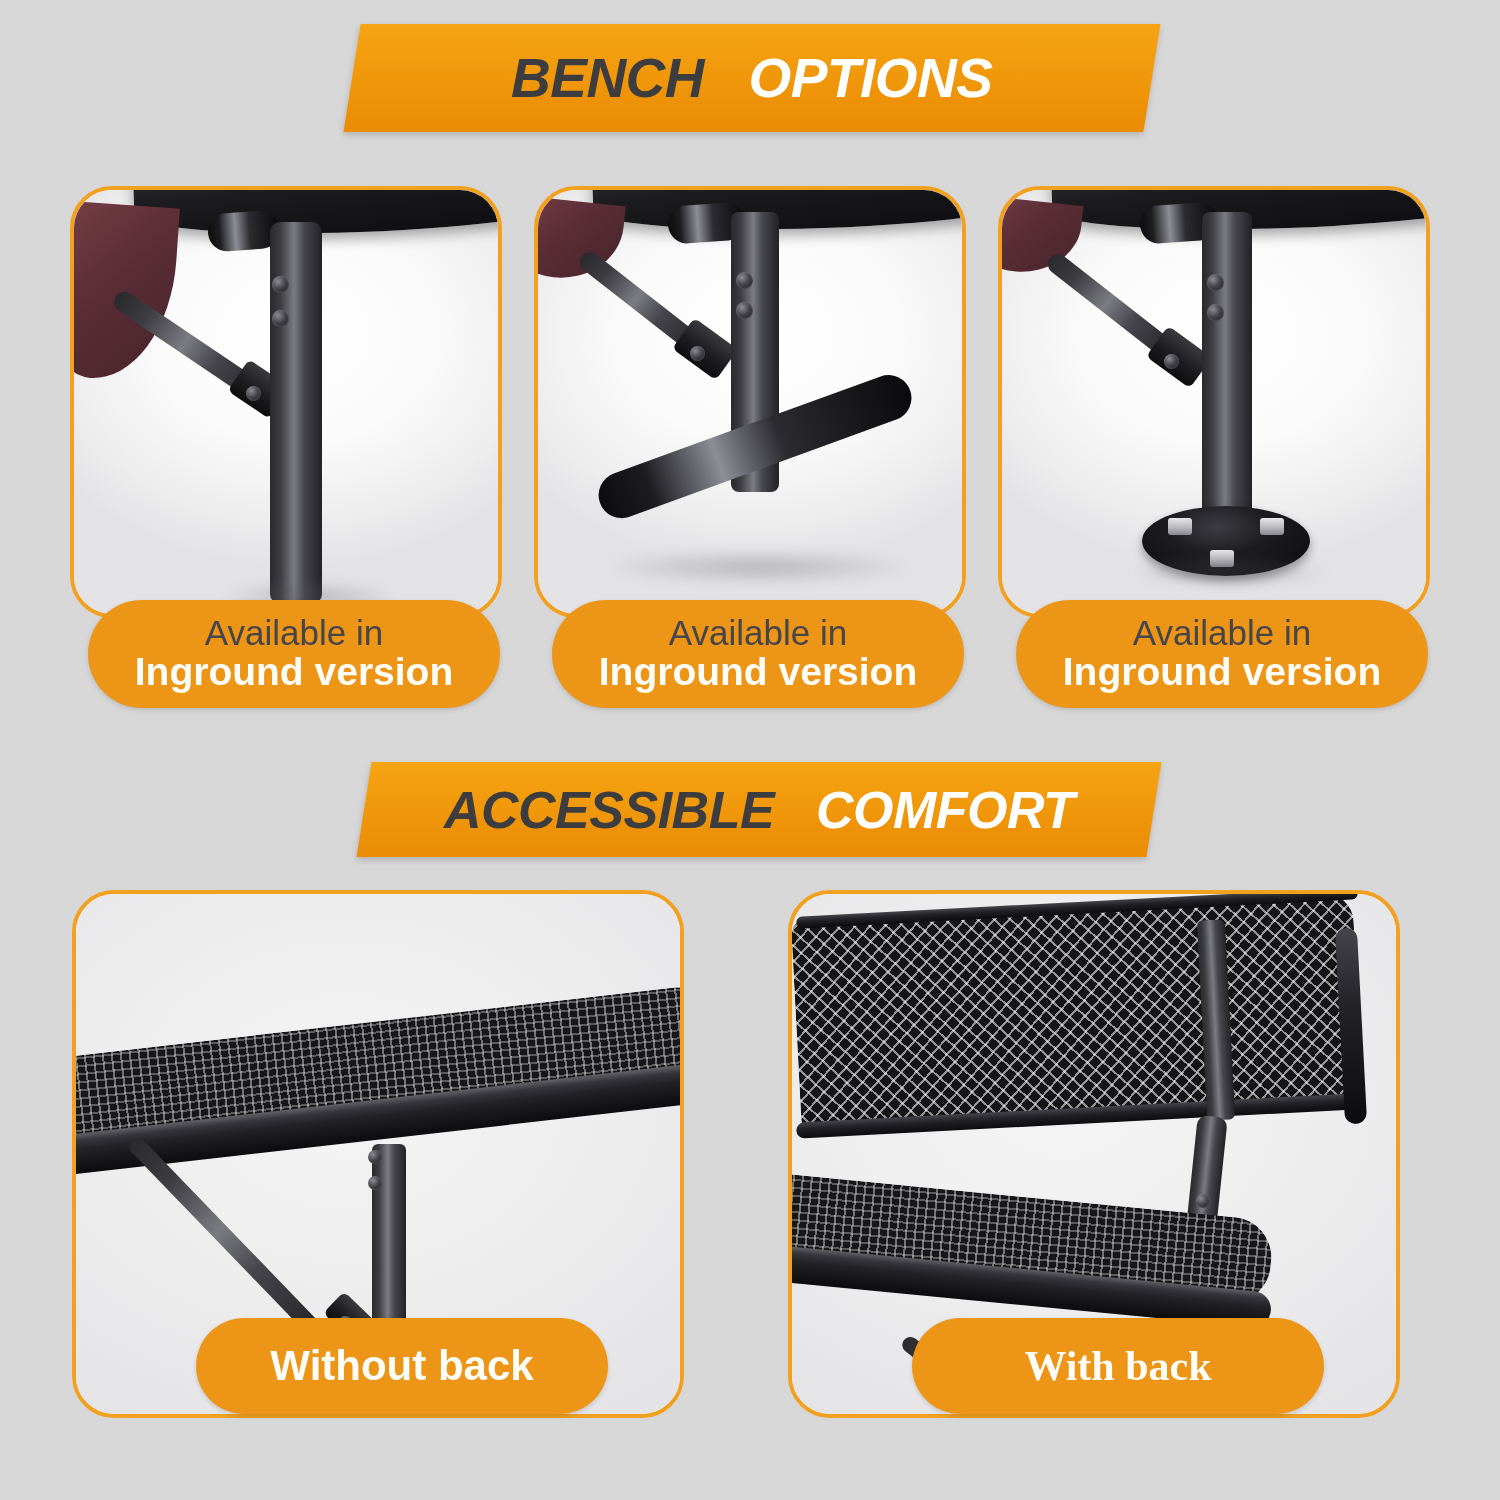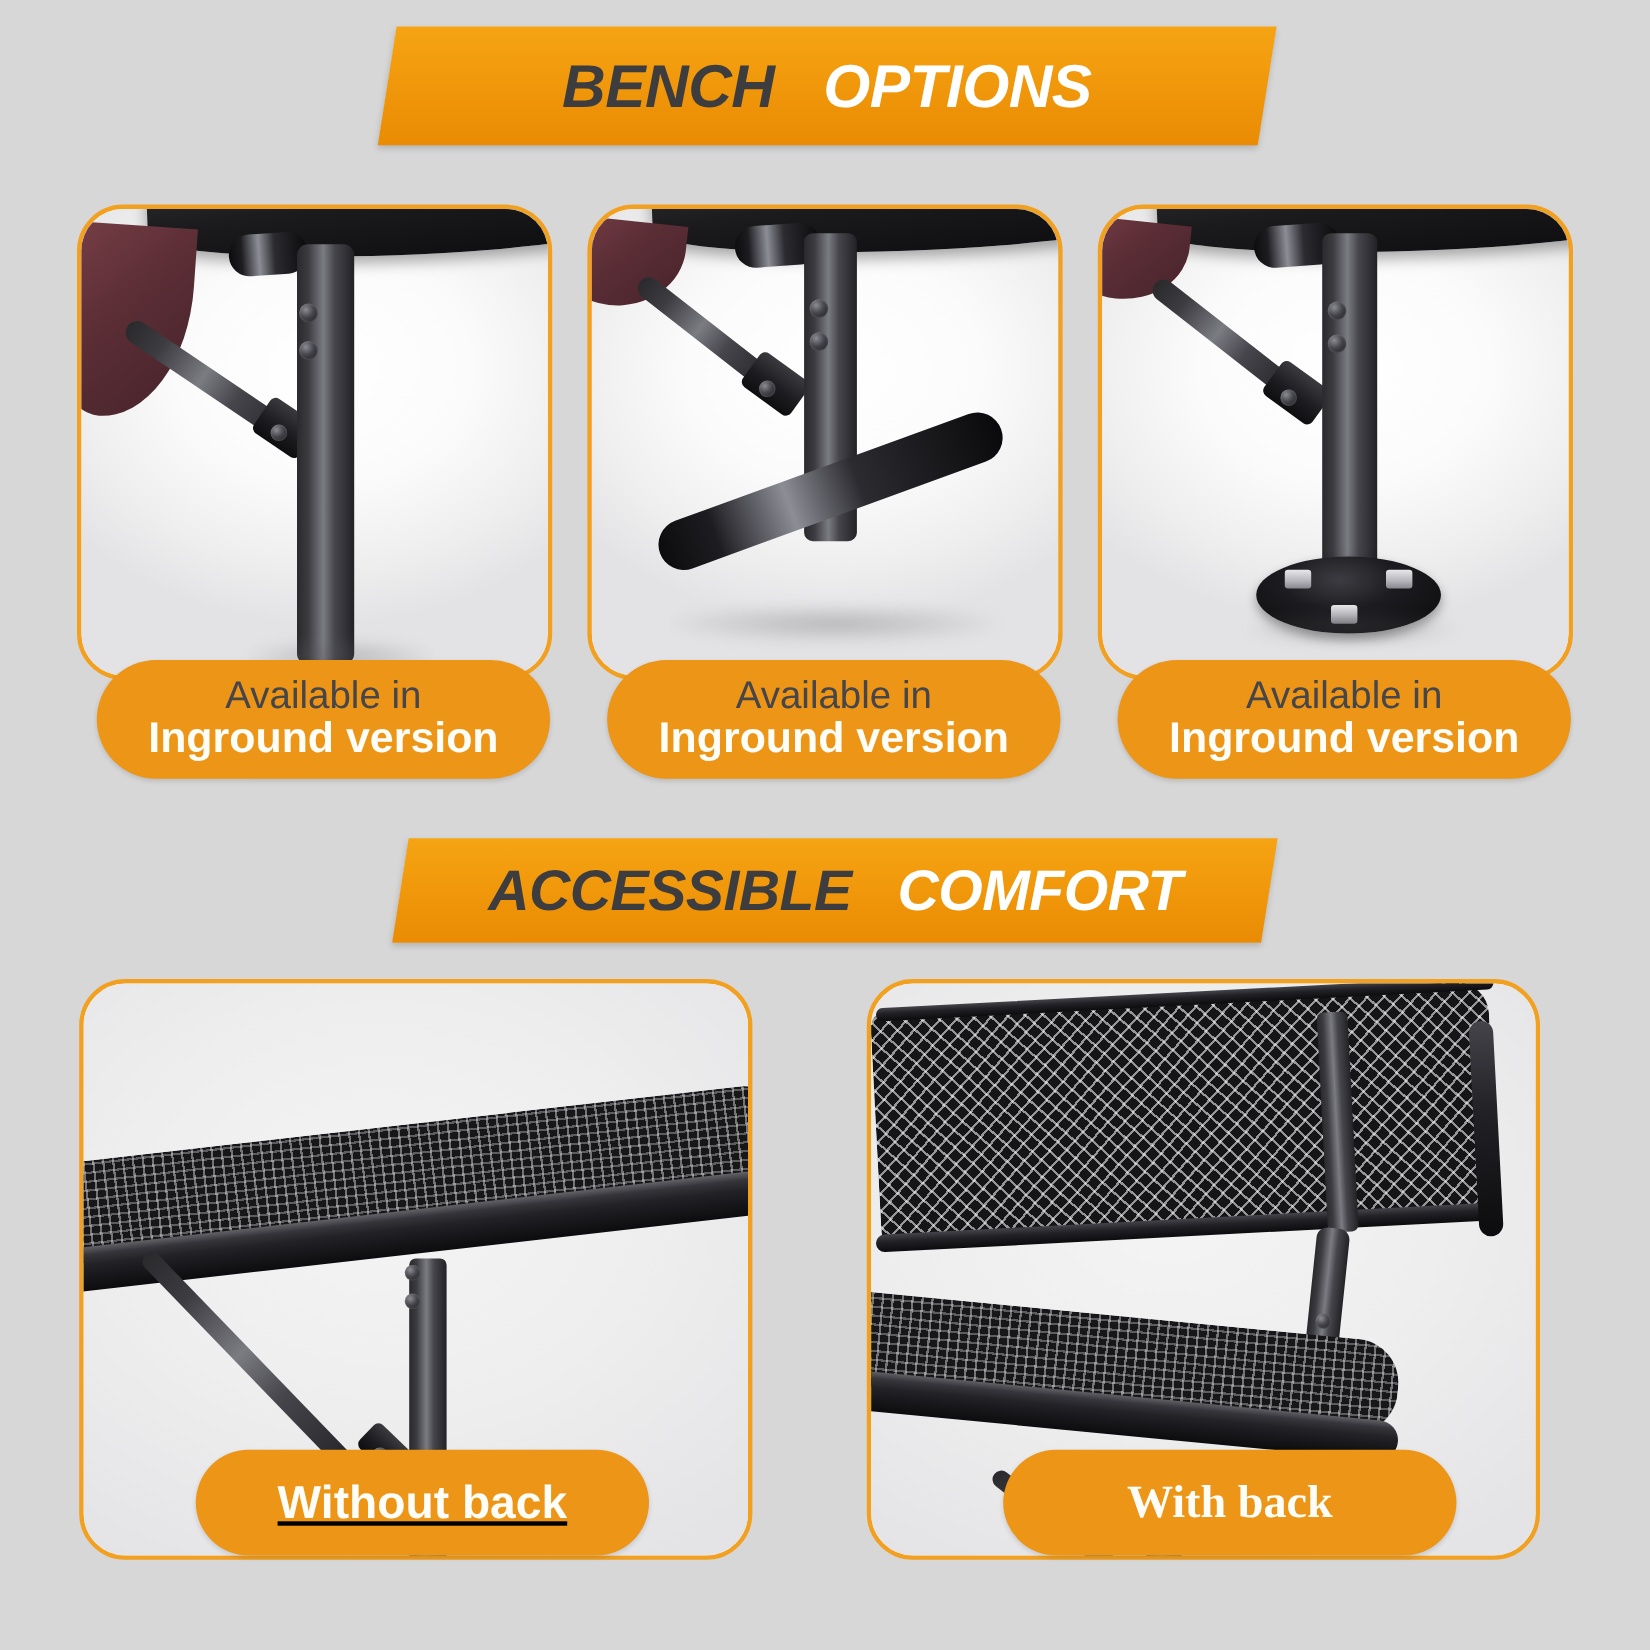--- a/index.html
+++ b/index.html
@@ -174,21 +174,21 @@
     color: #fffdf7;
     font-size: 42px;
     font-weight: bold;
     line-height: 1.05;
   }
 
   #pill-inground { left: 88px;  top: 600px; width: 412px; height: 108px; }
   #pill-portable { left: 552px; top: 600px; width: 412px; height: 108px; }
   #pill-surface  { left: 1016px;top: 600px; width: 412px; height: 108px; }
 
-  #pill-without  { left: 178px; top: 1318px; width: 412px; height: 96px; text-decoration: underline; }
+  #pill-without  { left: 196px; top: 1318px; width: 412px; height: 96px; }
   #pill-with     { left: 912px; top: 1318px; width: 412px; height: 96px; font-family: Liberation Serif, serif; }
 
   
   #card-without { left: 72px;  top: 890px; width: 612px; height: 528px; }
   #card-with    { left: 788px; top: 890px; width: 612px; height: 528px; }
 
   
   .mesh {
     position: absolute;
     background-color: #17171a;

